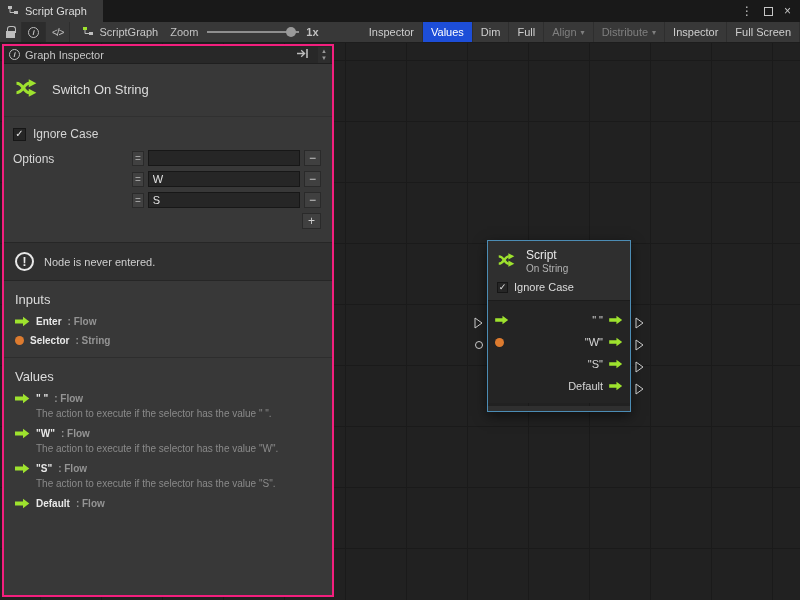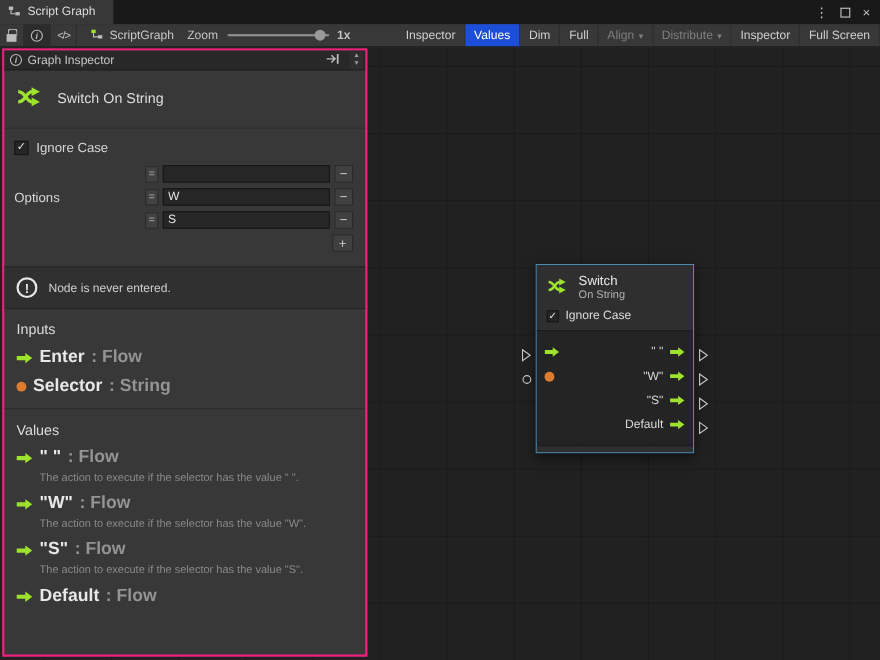--- a/index.html
+++ b/index.html
@@ -52,35 +52,35 @@
   .scroll-widget { display:flex; flex-direction:column; background:#2e2e2e; padding:1px 3px; margin-left:4px; line-height:7px; }
   .scroll-widget span { font-size:6px; color:#9a9a9a; }
   .insp-title { display:flex; align-items:center; gap:11px; padding:10px 9px 11px; font-size:13px; color:#dcdcdc; border-bottom:1px solid #303030; }
   .insp-body { padding:10px 9px 0; }
   .cb-row { display:flex; align-items:center; gap:7px; font-size:12px; color:#d6d6d6; }
   .checkbox { width:13px; height:13px; background:#262626; border:1px solid #161616; display:flex; align-items:center; justify-content:center; flex:0 0 auto; }
   .checkbox .check { font-size:10px; color:#e6e6e6; line-height:1; }
   .checkbox.sm { width:11px; height:11px; }
   .checkbox.sm .check { font-size:9px; }
   .options { display:flex; margin-top:9px; }
-  .opt-label { width:119px; font-size:12px; color:#d6d6d6; padding-top:2px;margin-top:21px; }
+  .opt-label { width:119px; font-size:12px; color:#d6d6d6; padding-top:2px; }
   .opt-list { width:189px; display:flex; flex-direction:column; gap:5px; }
   .opt-row { display:flex; align-items:center; gap:4px; }
   .opt-handle { width:13px; height:15px; background:#414141; border:1px solid #2a2a2a; color:#9e9e9e; font-size:10px; text-align:center; line-height:13px; }
   .opt-input { flex:1; height:16px; background:#262626; border:1px solid #171717; color:#e2e2e2; font-size:11px; padding:0 4px; font-family:inherit; outline:none; }
   .opt-btn { width:19px; height:16px; background:#404040; border:1px solid #2a2a2a; color:#cfcfcf; font-size:12px; line-height:12px; text-align:center; font-family:inherit; }
   .opt-plusrow { display:flex; justify-content:flex-end; }
 
   .warning { margin-top:13px; background:#303030; border-top:1px solid #262626; border-bottom:1px solid #262626; padding:9px 11px; display:flex; align-items:center; gap:10px; font-size:11px; color:#cfcfcf; }
   .warn-icon { width:19px; height:19px; border:2px solid #e8e8e8; border-radius:50%; color:#e8e8e8; font-weight:bold; font-size:12px; display:flex; align-items:center; justify-content:center; flex:0 0 auto; }
 
   .section { padding:11px 11px 0; }
   .section.outputs { border-top:1px solid #2d2d2d; margin-top:3px; }
   .sec-title { font-size:13px; color:#dcdcdc; margin-bottom:9px; }
-  .io-row { display:flex; align-items:center; gap:6px; margin-bottom:8px; font-size:16px; }
+  .io-row { display:flex; align-items:center; gap:6px; margin-bottom:8px; font-size:10px; }
   .io-name { font-weight:bold; color:#e8e8e8; }
   .io-type { color:#949494;font-weight:bold; }
   .io-desc { margin:-4px 0 9px 21px; font-size:10px; color:#8a8a8a; }
   .dot { width:9px; height:9px; border-radius:50%; background:#dd7b2f; display:inline-block; flex:0 0 auto; }
   .flow-arrow { display:inline-flex; align-items:center; flex:0 0 auto; }
 
   
   .node-wrap { position:absolute; left:487px; top:240px; width:144px; z-index:1; border:1px solid #4c8cb4; box-shadow:0 4px 12px rgba(0,0,0,0.55); }
   .node-header { background:#2f2f2f; padding:7px 8px 6px; }
   .nh-top { display:flex; align-items:center; gap:8px; }
@@ -172,21 +172,21 @@
     <div class="nh-top">
       <span>
         <svg width="22" height="22" viewBox="0 0 24 24">
           <path d="M3 8 C9 8 9 16 14 16" stroke="#9ee22e" stroke-width="2.6" fill="none"></path>
           <path d="M3 16 C9 16 9 8 14 8" stroke="#9ee22e" stroke-width="2.6" fill="none"></path>
           <polygon points="13.5,12.6 20,16 13.5,19.4" fill="#9ee22e"></polygon>
           <polygon points="13.5,4.6 20,8 13.5,11.4" fill="#9ee22e"></polygon>
         </svg>
       </span>
       <div class="nh-titles">
-        <div class="nh-title">Switch</div>
+        <div class="nh-title">Script</div>
         <div class="nh-sub">On String</div>
       </div>
     </div>
     <label class="nh-check">
       <span class="checkbox sm">
           <span class="check">✓</span>
         </span>
       <span>Ignore Case</span>
     </label>
   </div>

